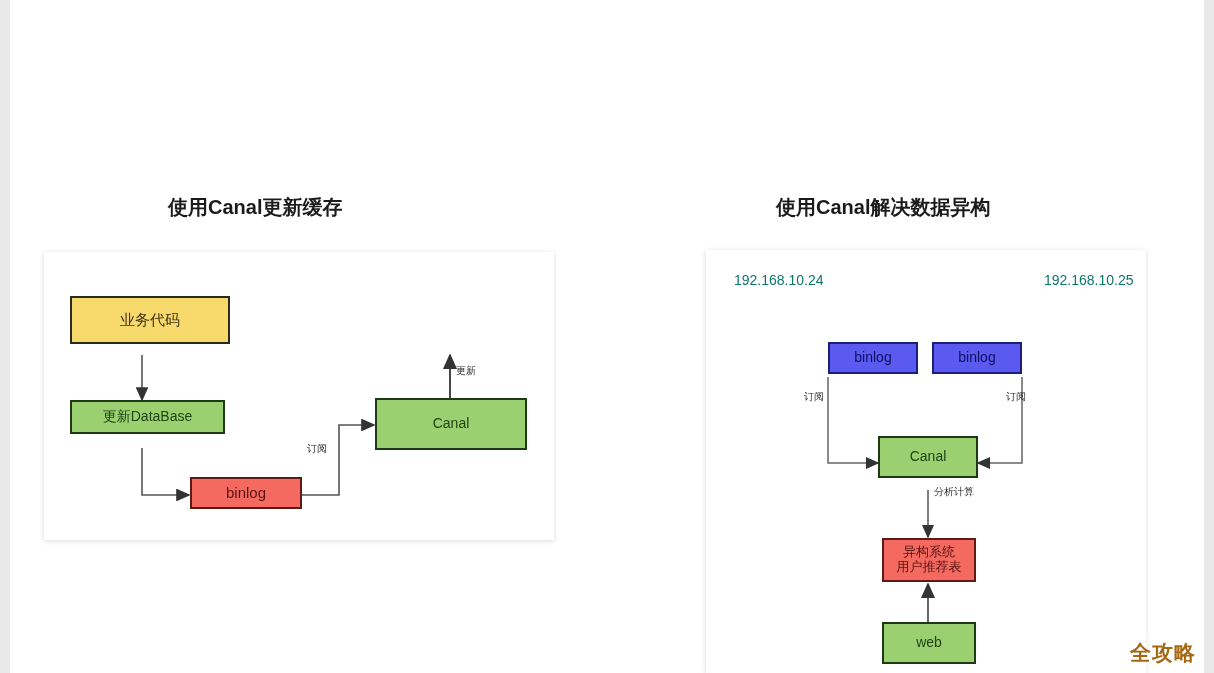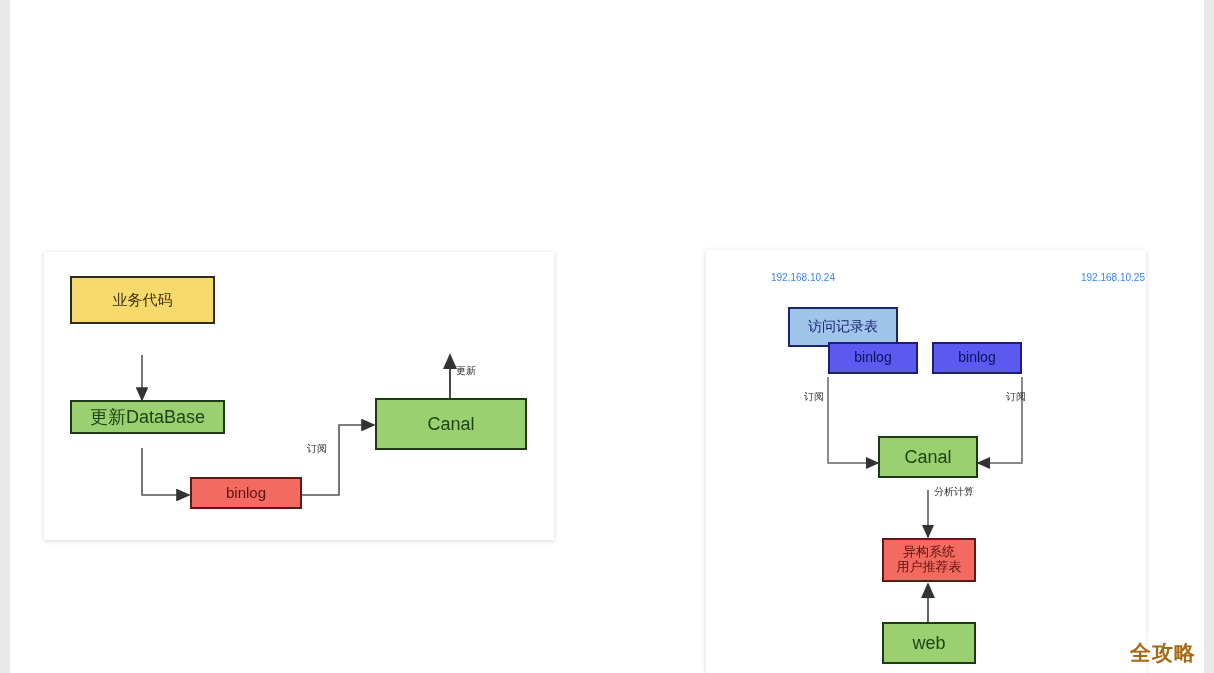--- a/index.html
+++ b/index.html
@@ -69,21 +69,21 @@
   .node-yellow {
     background: #f8d96b;
     border: 2px solid #2b2b20;
     color: #3c3115;
     font-size: 15px;
   }
   .node-green {
     background: #9bd070;
     border: 2px solid #1e3a14;
     color: #204315;
-    font-size: 18px;
+    font-size: 14px;
   }
   .node-red {
     background: #f46a60;
     border: 2px solid #5e1a14;
     color: #5a1510;
     font-size: 15px;
   }
   .node-lightblue {
     background: #9fc5ea;
     border: 2px solid #1d2570;
@@ -97,24 +97,23 @@
     font-size: 14px;
   }
   .edge-label {
     position: absolute;
     font-size: 10px;
     color: #2a2a2a;
     white-space: nowrap;
   }
   .ip-label {
     position: absolute;
-    font-size: 10px;
-    color: #3b82f6;
-    white-space: nowrap;
-    margin-left: 37px;
+    font-size: 14px;
+    color: #0f766e;
+    white-space: nowrap;
   }
   .watermark {
     position: absolute;
     right: 8px;
     bottom: 6px;
     font-size: 21px;
     font-weight: bold;
     color: #a16207;
     letter-spacing: 1px;
     opacity: 0.95;
@@ -127,40 +126,42 @@
     height: 40px;
     background: rgba(255,255,255,0.35);
   }
 </style>
 </head>
 <body>
 
 <div class="slide">
 
 
+  <div class="section-title" id="left-section-title">使用Canal更新缓存</div>
+  <div class="section-title" id="right-section-title">使用Canal解决数据异构</div>
 
   <div class="panel" id="left-panel">
 
     <svg class="diagram-svg" width="510" height="288">
       <defs>
         <marker id="arrL" markerWidth="9" markerHeight="8" refX="8" refY="4" orient="auto">
           <path d="M0,0 L9,4 L0,8 z" fill="#333"></path>
         </marker>
       </defs>
 
       <path d="M98,103 L98,148" stroke="#555" stroke-width="1.6" fill="none" marker-end="url(#arrL)"></path>
 
       <path d="M98,196 L98,243 L145,243" stroke="#555" stroke-width="1.6" fill="none" marker-end="url(#arrL)"></path>
 
       <path d="M258,243 L295,243 L295,173 L330,173" stroke="#555" stroke-width="1.6" fill="none" marker-end="url(#arrL)"></path>
 
       <path d="M406,146 L406,103" stroke="#333" stroke-width="1.8" fill="none" marker-end="url(#arrL)"></path>
     </svg>
 
-    <div class="node node-yellow" style="left:26px; top:24px; width:145px; height:48px;">
+    <div class="node node-yellow" style="left:26px; top:44px; width:160px; height:48px;">
       <span>业务代码</span>
     </div>
 
     <div class="node node-green" style="left:26px; top:148px; width:155px; height:34px;">
       <span>更新DataBase</span>
     </div>
 
     <div class="node node-red" style="left:146px; top:225px; width:112px; height:32px;">
       <span>binlog</span>
     </div>
@@ -189,23 +190,20 @@
       <path d="M316,127 L316,213 L272,213" stroke="#666" stroke-width="1.5" fill="none" marker-end="url(#arrR)"></path>
 
       <path d="M222,240 L222,287" stroke="#555" stroke-width="1.5" fill="none" marker-end="url(#arrR)"></path>
 
       <path d="M222,372 L222,334" stroke="#555" stroke-width="1.8" fill="none" marker-end="url(#arrR)"></path>
     </svg>
 
     <div class="ip-label" style="left:28px; top:22px;">192.168.10.24</div>
     <div class="ip-label" style="left:338px; top:22px;">192.168.10.25</div>
 
-    <div class="node node-lightblue" style="left:82px; top:57px; width:110px; height:40px; z-index:2;">
-      <span>访问记录表</span>
-    </div>
 
 
     <div class="node node-blue" style="left:122px; top:92px; width:90px; height:32px; z-index:3;">
       <span>binlog</span>
     </div>
 
     <div class="node node-blue" style="left:226px; top:92px; width:90px; height:32px; z-index:3;">
       <span>binlog</span>
     </div>
 

